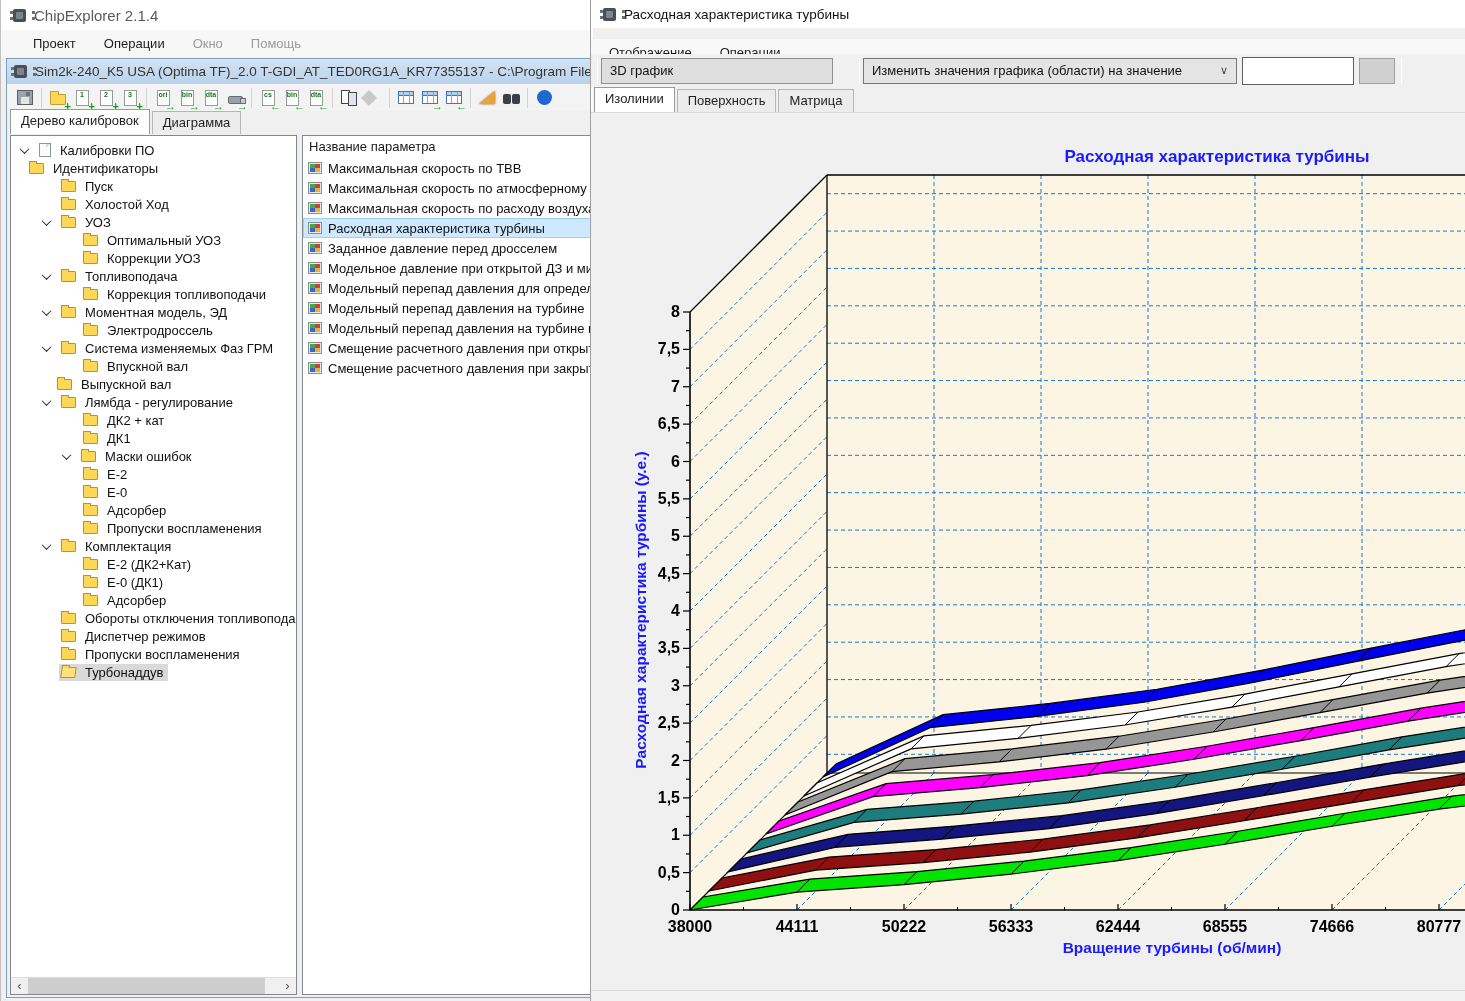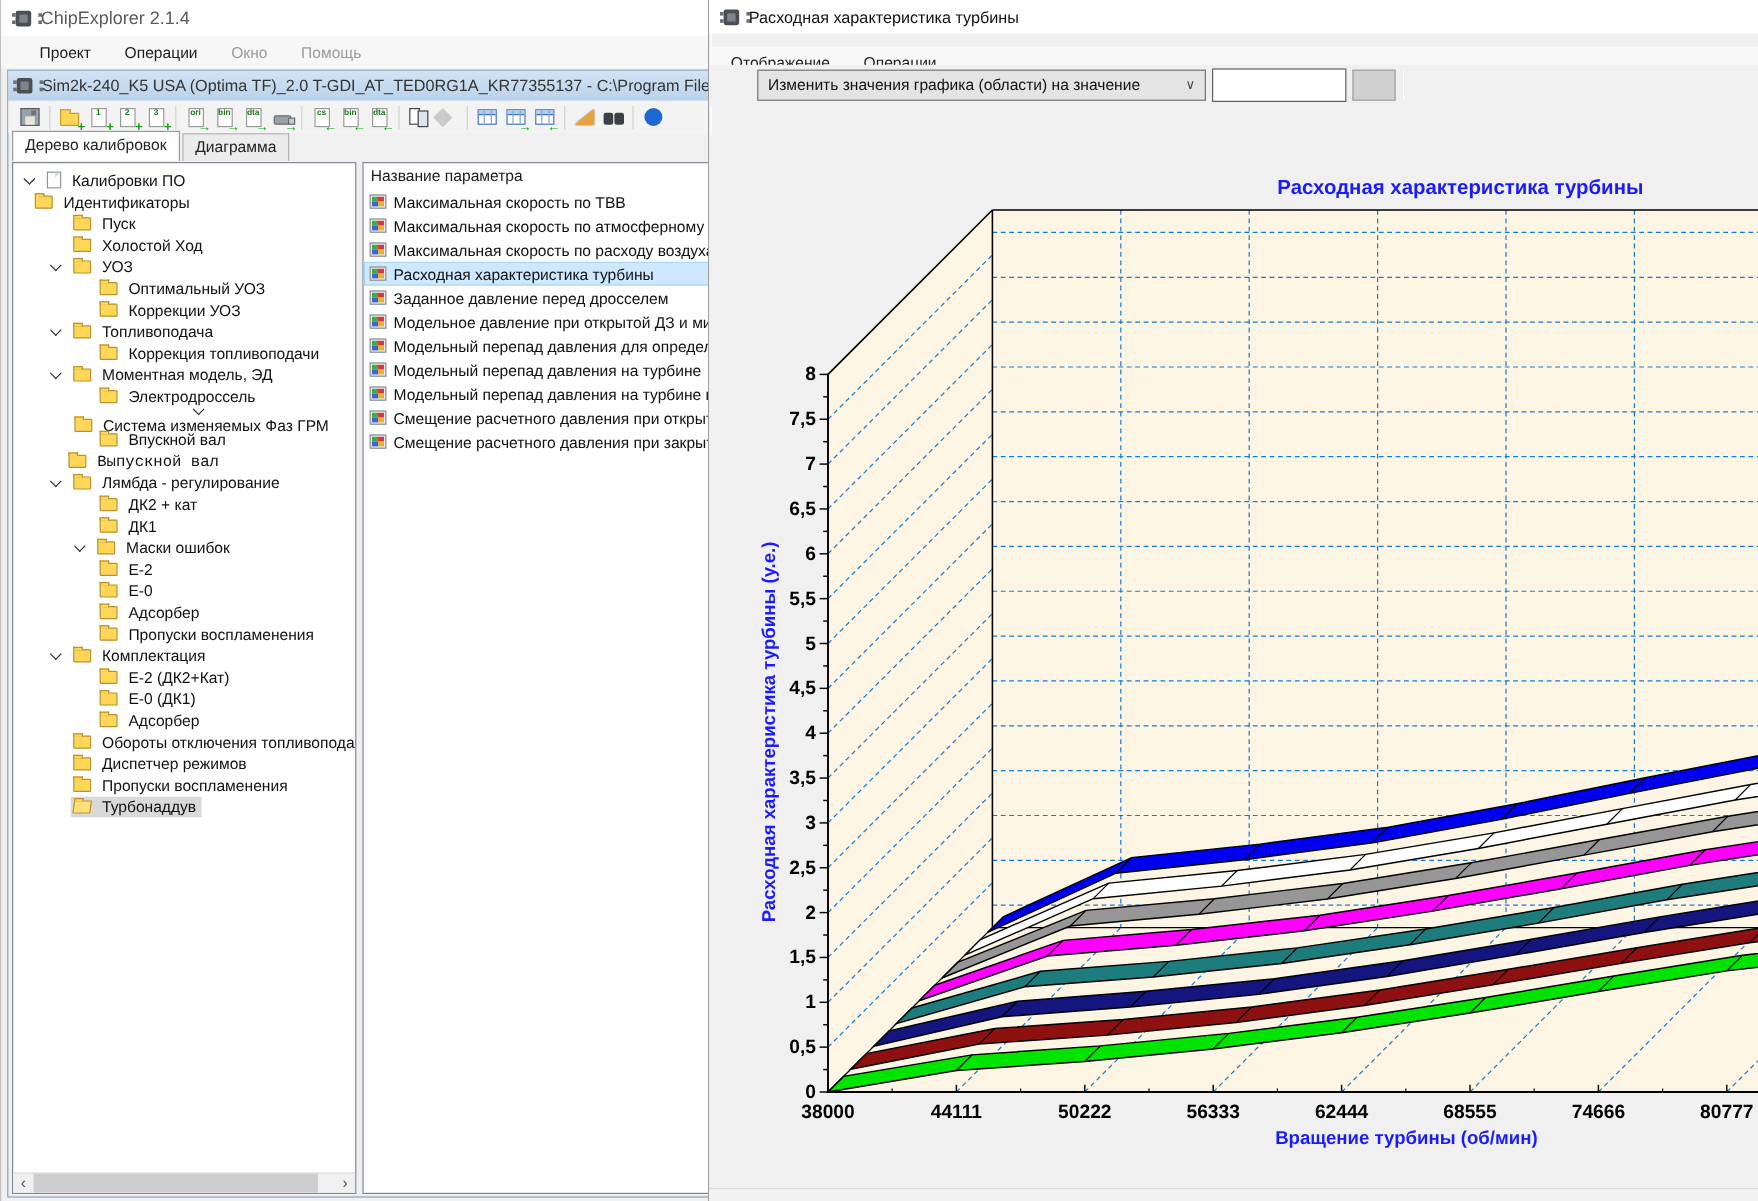--- a/index.html
+++ b/index.html
@@ -283,35 +283,35 @@
                 <span class="tree-label">Моментная модель, ЭД</span>
               </span>
             </div>
             <div class="tree-row" style="padding-left: 54px;">
               <span class="chev-sp"></span>
               <span class="sel-wrap">
                 <span class="t-folder"></span>
                 <span class="tree-label">Электродроссель</span>
               </span>
             </div>
-            <div class="tree-row" style="padding-left: 32px; flex-direction: column;">
+            <div class="tree-row" style="padding-left: 32px;">
               <span class="chev"></span>
               <span class="sel-wrap">
                 <span class="t-folder"></span>
                 <span class="tree-label">Система изменяемых Фаз ГРМ</span>
               </span>
             </div>
             <div class="tree-row" style="padding-left: 54px;">
               <span class="chev-sp"></span>
               <span class="sel-wrap">
                 <span class="t-folder"></span>
                 <span class="tree-label">Впускной вал</span>
               </span>
             </div>
-            <div class="tree-row" style="padding-left: 28px; font-family: Liberation Mono, monospace;">
+            <div class="tree-row" style="padding-left: 28px;">
               <span class="chev-sp"></span>
               <span class="sel-wrap">
                 <span class="t-folder"></span>
                 <span class="tree-label">Выпускной вал</span>
               </span>
             </div>
             <div class="tree-row" style="padding-left: 32px;">
               <span class="chev"></span>
               <span class="sel-wrap">
                 <span class="t-folder"></span>
@@ -543,30 +543,36 @@
       <span class="chip"></span>
       <span class="rw-title">Расходная характеристика турбины</span>
     </div>
     <div class="rw-menubar" id="graph-menu">
         <div class="menu-item">Отображение</div>
         <div class="menu-item">Операции</div>
       </div>
 
     <div class="rw-toolbar">
       <div class="grip"></div>
+      <div class="view-box">3D график</div>
       <div class="grip" style="margin-left:26px"></div>
       <div class="combo">
         <span>Изменить значения графика (области) на значение</span>
         <span class="arrow">∨</span>
       </div>
       <input class="value-input" value="" style="">
       <div class="go-btn"></div>
       <div class="grip"></div>
     </div>
 
+    <div class="rw-tabs" id="graph-tabs">
+        <div class="tab active">Изолинии</div>
+        <div class="tab">Поверхность</div>
+        <div class="tab">Матрица</div>
+      </div>
 
     <div class="chart-area">
       <svg id="chart" width="875" height="877" viewBox="0 0 875 877">
           <polygon points="99,797 99,199 236,62 875,62 875,797" fill="#fcf5e4"></polygon>
           <line x1="99" y1="759.625" x2="236" y2="622.625" stroke="#1879d0" stroke-width="1" stroke-dasharray="4 3"></line>
           <line x1="99" y1="722.25" x2="236" y2="585.25" stroke="#1879d0" stroke-width="1" stroke-dasharray="4 3"></line>
           <line x1="99" y1="684.875" x2="236" y2="547.875" stroke="#1879d0" stroke-width="1" stroke-dasharray="4 3"></line>
           <line x1="99" y1="647.5" x2="236" y2="510.5" stroke="#1879d0" stroke-width="1" stroke-dasharray="4 3"></line>
           <line x1="99" y1="610.125" x2="236" y2="473.125" stroke="#1879d0" stroke-width="1" stroke-dasharray="4 3"></line>
           <line x1="99" y1="572.75" x2="236" y2="435.75" stroke="#1879d0" stroke-width="1" stroke-dasharray="4 3"></line>

